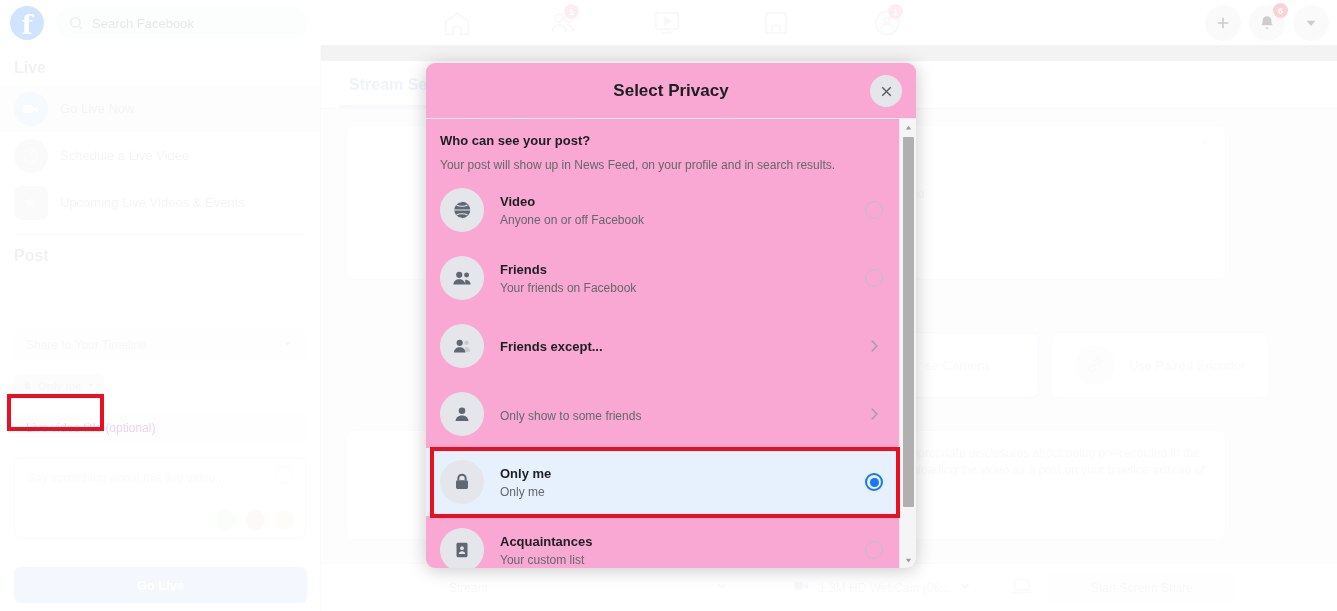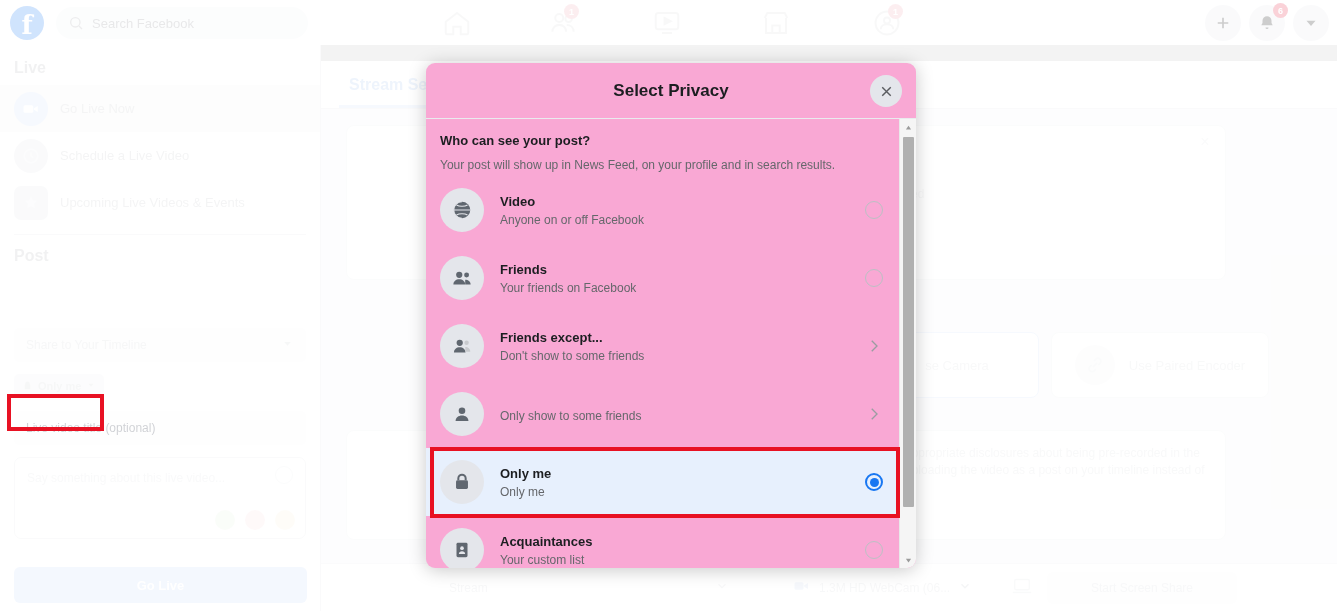--- a/index.html
+++ b/index.html
@@ -339,21 +339,21 @@
         <span>Only me</span>
         <span>
           <svg viewBox="0 0 24 24" width="10" height="10" fill="#d3d5d8">
               <path d="M6 9l6 7 6-7z"></path>
             </svg>
         </span>
       </span>
     </div>
 
     <div class="field" style="margin-top:13px; background:#f7f8fa;">
-      <span style="color:#0f172a;">Live video title (optional)</span>
+      <span style="color:#a21caf;">Live video title (optional)</span>
     </div>
 
     <div class="composer">
       <span class="ph" style="color:#e0e2e5;">Say something about this live video...</span>
       <span style="position:absolute; right:12px; top:8px; width:18px; height:18px; border-radius:50%; border:1.5px solid #ebedef;"></span>
       <div class="comp-tools">
         <span class="t" style="background:#e7f2e2;"></span>
         <span class="t" style="background:#fbdfe2;"></span>
         <span class="t" style="background:#f7f1dd;"></span>
       </div>
@@ -490,21 +490,20 @@
           <span class="opt-ic">
             <svg viewBox="0 0 24 24">
                 <circle cx="9.5" cy="8.5" r="3.4" fill="#606770"></circle>
                 <path d="M3.2 19c0-3.4 2.8-5.6 6.3-5.6s6.3 2.2 6.3 5.6z" fill="#606770"></path>
                 <circle cx="17" cy="8.5" r="2.4" fill="#c8cace"></circle>
                 <path d="M15.6 13.2c3 0 5.4 1.9 5.4 5h-5.4z" fill="#c8cace"></path>
               </svg>
           </span>
           <span class="opt-txt">
             <span class="opt-t" style="display:block;">Friends except...</span>
-            <span class="opt-s" style="display:block;">Don't show to some friends</span>
           </span>
           <span class="chev">
             <svg viewBox="0 0 24 24" width="18" height="18" fill="none" stroke="#9a9da1" stroke-width="1.8">
                 <path d="M9 5l7 7-7 7"></path>
               </svg>
           </span>
         </div>
 
         <div class="opt-row">
           <span class="opt-ic">

